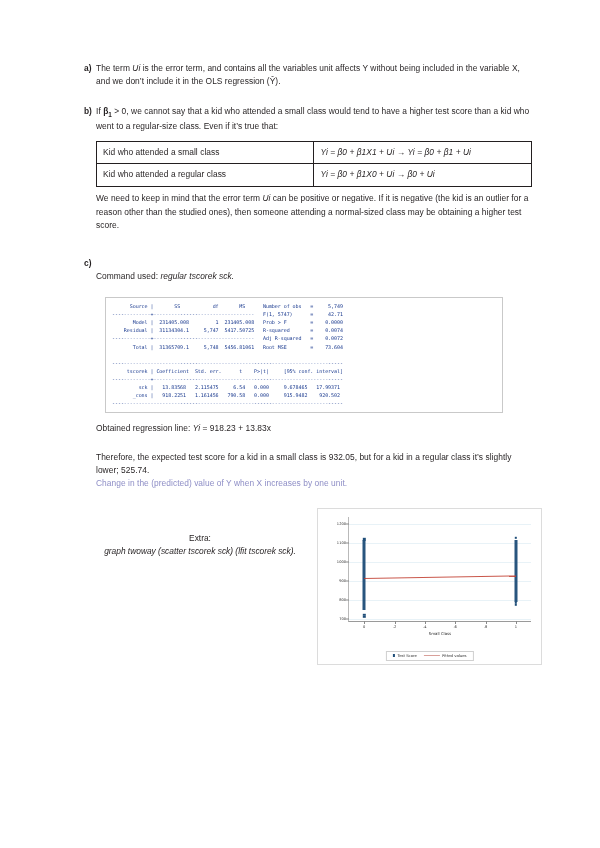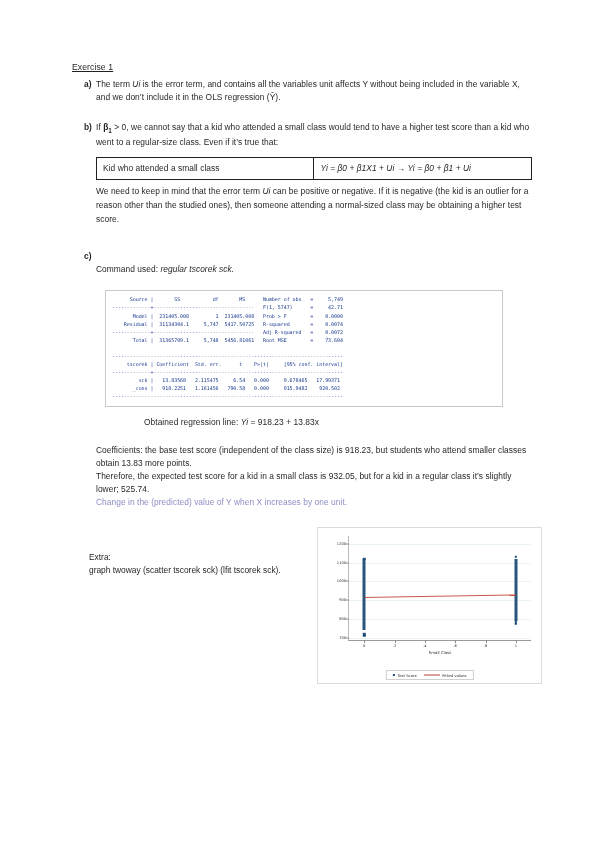--- a/index.html
+++ b/index.html
@@ -108,27 +108,28 @@
   }
 
   
   .graph-row {
     position: relative;
     margin-top: 18px;
     min-height: 160px;
   }
   .extra-text {
     position: absolute;
-    left: 17px;
+    left: 23px;
     top: 24px;
     width: 210px;
     font-size: 8.4px;
     line-height: 1.6;
-  }
-  .extra-text .cmd { }
+    text-align: center;
+  }
+  .extra-text .cmd { font-style: italic; }
 
   .graph {
     position: absolute;
     left: 245px;
     top: 0px;
     width: 225px;
     height: 157px;
     background: #ffffff;
     border: 1px solid #dcdcdc;
     box-sizing: border-box;
@@ -237,50 +238,53 @@
   .legend .sq {
     width: 2.6px; height: 2.6px; background: #1f4e79; display: inline-block;
   }
   .legend .ln {
     width: 16px; height: 1.2px; background: #d9a09a; display: inline-block;
   }
 
   .note-highlight {
     color: #8e8ec6;
   }
-  .regline-text { font-size: 8.4px; line-height: 1.6; margin-left: 48px; }
+  .regline-text { font-size: 8.4px; line-height: 1.6; }
 </style>
 </head>
 <body>
 
 <div class="page">
   <div class="content">
 
 
-    <div class="ex-head">Exercise 1</div>
 
     <div class="item">
       <div class="item-mark">a)</div>
       <div class="item-body">
         <span>The term </span><i class="var">Ui</i><span> is the error term, and contains all the variables unit affects Y without being included in the variable X, and we don’t include it in the OLS regression (Ŷ).</span>
       </div>
     </div>
 
     <div class="gap-md"></div>
 
     <div class="item">
       <div class="item-mark">b)</div>
       <div class="item-body wide-lead">
         <span>If </span><b>β</b><b class="sub">1</b><span> &gt; 0, we cannot say that a kid who attended a small class would tend to have a higher test score than a kid who went to a regular-size class. Even if it’s true that:</span>
 
         <table class="beta-table">
           <tbody>
               <tr>
             <td class="c1">Kid who attended a small class</td>
             <td class="c2">Yi = β0 + β1X1 + Ui → Yi = β0 + β1 + Ui</td>
+          </tr>
+          <tr>
+            <td class="c1">Kid who attended a regular class</td>
+            <td class="c2">Yi = β0 + β1X0 + Ui → β0 + Ui</td>
           </tr>
         </tbody>
           </table>
 
         <span>We need to keep in mind that the error term </span><i class="var">Ui</i><span> can be positive or negative. If it is negative (the kid is an outlier for a reason other than the studied ones), then someone attending a normal-sized class may be obtaining a higher test score.</span>
       </div>
     </div>
 
     <div class="gap-lg"></div>
 
@@ -310,21 +314,20 @@
 
     <div class="gap-sm"></div>
 
     <div class="item">
       <div class="item-mark"></div>
       <div class="item-body">
         <div class="regline-text">
           <span>Obtained regression line: </span><i class="var">Yi</i><span> = 918.23 + 13.83x</span>
         </div>
         <div class="gap-md"></div>
-        <div>Coefficients: the base test score (independent of the class size) is 918.23, but students who attend smaller classes obtain 13.83 more points.</div>
         <div>Therefore, the expected test score for a kid in a small class is 932.05, but for a kid in a regular class it’s slightly lower; 525.74.</div>
         <div class="note-highlight">Change in the (predicted) value of Y when X increases by one unit.</div>
       </div>
     </div>
 
     <div class="graph-row">
       <div class="extra-text">
         <div>Extra:</div>
         <div class="cmd">graph twoway (scatter tscorek sck) (lfit tscorek sck).</div>
       </div>

